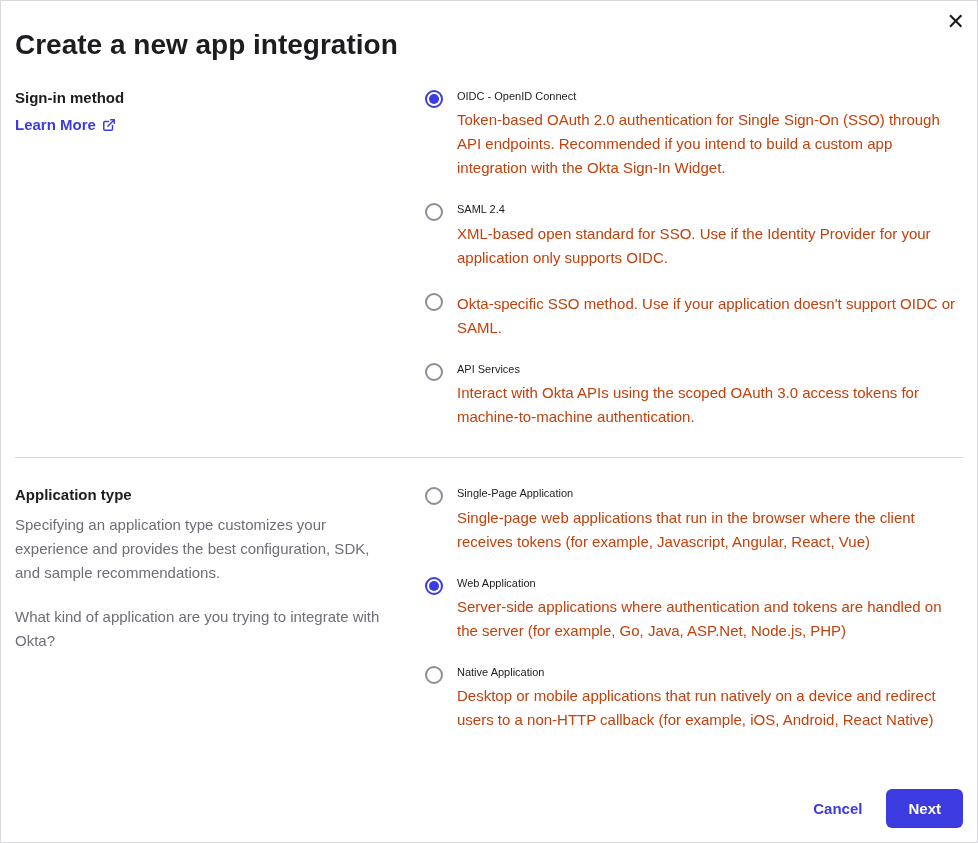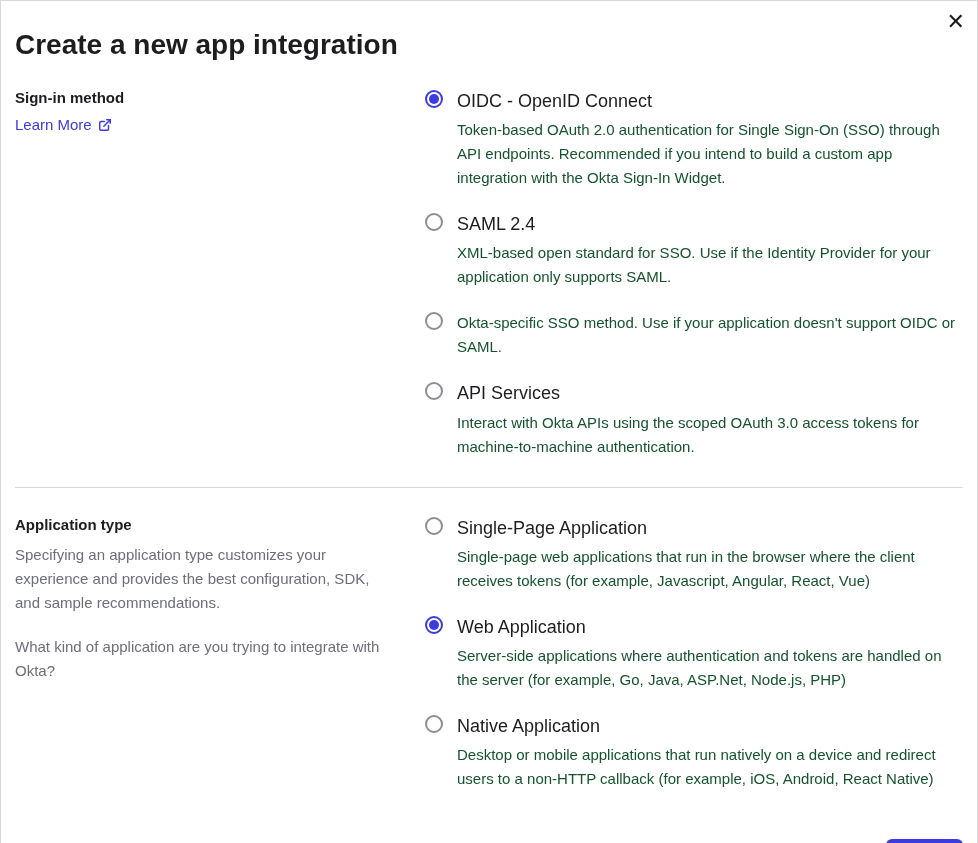--- a/index.html
+++ b/index.html
@@ -53,21 +53,21 @@
     margin: 0 0 10px 0;
   }
   .section-sub {
     font-size: 15px;
     color: #6e6e78;
     line-height: 1.6;
     margin: 0 0 20px 0;
   }
   .learn-link {
     color: #3b3bdf;
-    font-weight: 400;
+    font-weight: 700;
     font-size: 15px;
     text-decoration: none;
     display: inline-flex;
     align-items: center;
     gap: 6px;
   }
   .ext-icon {
     width: 14px; height: 14px;
     display: inline-block;
   }
@@ -96,29 +96,29 @@
   }
   .radio.selected::after {
     content: "";
     position: absolute;
     top: 2px; left: 2px; right: 2px; bottom: 2px;
     border-radius: 50%;
     background: #3b3bdf;
   }
   .opt-body { flex: 1 1 auto; }
   .opt-title {
-    font-size: 18px;
+    font-size: 11px;
     font-weight: 500;
     color: #1d1d21;
     margin: 0 0 4px 0;
     line-height: 1.4;
   }
   .opt-desc {
     font-size: 15px;
-    color: #14532d;
+    color: #c2410c;
     line-height: 1.6;
     margin: 0;
   }
 
   .footer {
     margin-top: auto;
     display: flex;
     justify-content: flex-end;
     align-items: center;
     gap: 20px;
@@ -172,21 +172,21 @@
         <span class="radio selected"></span>
         <div class="opt-body">
           <p class="opt-title">OIDC - OpenID Connect</p>
           <p class="opt-desc">Token-based OAuth 2.0 authentication for Single Sign-On (SSO) through API endpoints. Recommended if you intend to build a custom app integration with the Okta Sign-In Widget.</p>
         </div>
       </div>
       <div class="option">
         <span class="radio"></span>
         <div class="opt-body">
           <p class="opt-title">SAML 2.4</p>
-          <p class="opt-desc">XML-based open standard for SSO. Use if the Identity Provider for your application only supports SAML.</p>
+          <p class="opt-desc">XML-based open standard for SSO. Use if the Identity Provider for your application only supports OIDC.</p>
         </div>
       </div>
       <div class="option">
         <span class="radio"></span>
         <div class="opt-body">
           <p class="opt-desc">Okta-specific SSO method. Use if your application doesn't support OIDC or SAML.</p>
         </div>
       </div>
       <div class="option">
         <span class="radio"></span>

